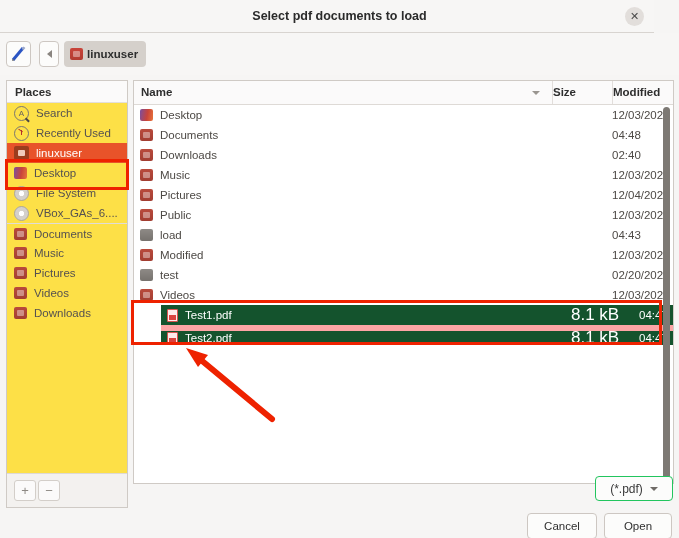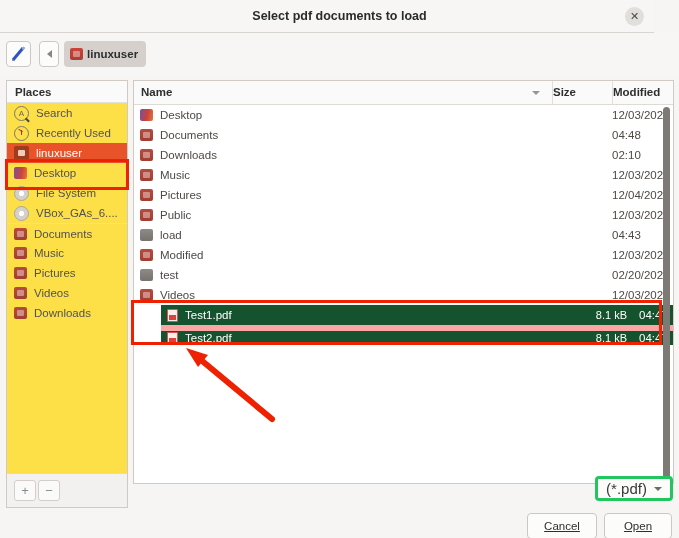--- a/index.html
+++ b/index.html
@@ -313,22 +313,21 @@
   }
   .row .nm {
     margin-left: 7px;
     font-size: 11.5px;
     color: #4d4945;
     white-space: nowrap;
   }
   .row .sz {
     position: absolute;
     left: 410px; width: 56px;
-    text-align: right;
-    font-size: 11px;
+    font-size: 17px;
     color: #4d4945;
   }
   .row .md {
     position: absolute;
     left: 478px;
     font-size: 11.5px;
     color: #4d4945;
   }
   .row.selected { background: #14532d; margin-left: 27px; }
   .row.selected .nm,
@@ -344,27 +343,27 @@
     border-radius: 4px;
     cursor: pointer;
   }
 
   
   #filter-btn {
     position: absolute;
     left: 595px; top: 476px;
     width: 78px; height: 25px;
     background: #fcfcfb;
-    border: 3px solid #22c55e;
+    border: 1px solid #22c55e;
     border-radius: 4px;
     box-sizing: border-box;
     display: flex;
     align-items: center;
     justify-content: center;
-    font-size: 15px;
+    font-size: 12px;
     color: #3a3a3a;
     cursor: pointer;
   }
   #filter-btn .caret {
     margin-left: 7px;
     width: 0; height: 0;
     border-left: 4px solid transparent;
     border-right: 4px solid transparent;
     border-top: 4px solid #6f6b67;
   }
@@ -374,21 +373,20 @@
     height: 26px;
     background: #fcfcfb;
     border: 1px solid #cdc7c2;
     border-radius: 4px;
     box-sizing: border-box;
     font-size: 11.5px;
     color: #2f2f2f;
     text-align: center;
     line-height: 24px;
     cursor: pointer;
-    text-decoration: underline;
   }
   #cancel-btn { left: 527px; width: 70px; }
   #open-btn   { left: 604px; width: 68px; }
 
   
   .anno {
     position: absolute;
     border: 3px solid #ee2200;
     box-sizing: border-box;
     pointer-events: none;
@@ -517,21 +515,21 @@
       <span class="ficon red"></span>
       <span class="nm">Documents</span>
       <span class="sz"></span>
       <span class="md">04:48</span>
     </div>
 
     <div class="row">
       <span class="ficon red"></span>
       <span class="nm">Downloads</span>
       <span class="sz"></span>
-      <span class="md">02:10</span>
+      <span class="md">02:40</span>
     </div>
 
     <div class="row">
       <span class="ficon red"></span>
       <span class="nm">Music</span>
       <span class="sz"></span>
       <span class="md">12/03/2022</span>
     </div>
 
     <div class="row">

